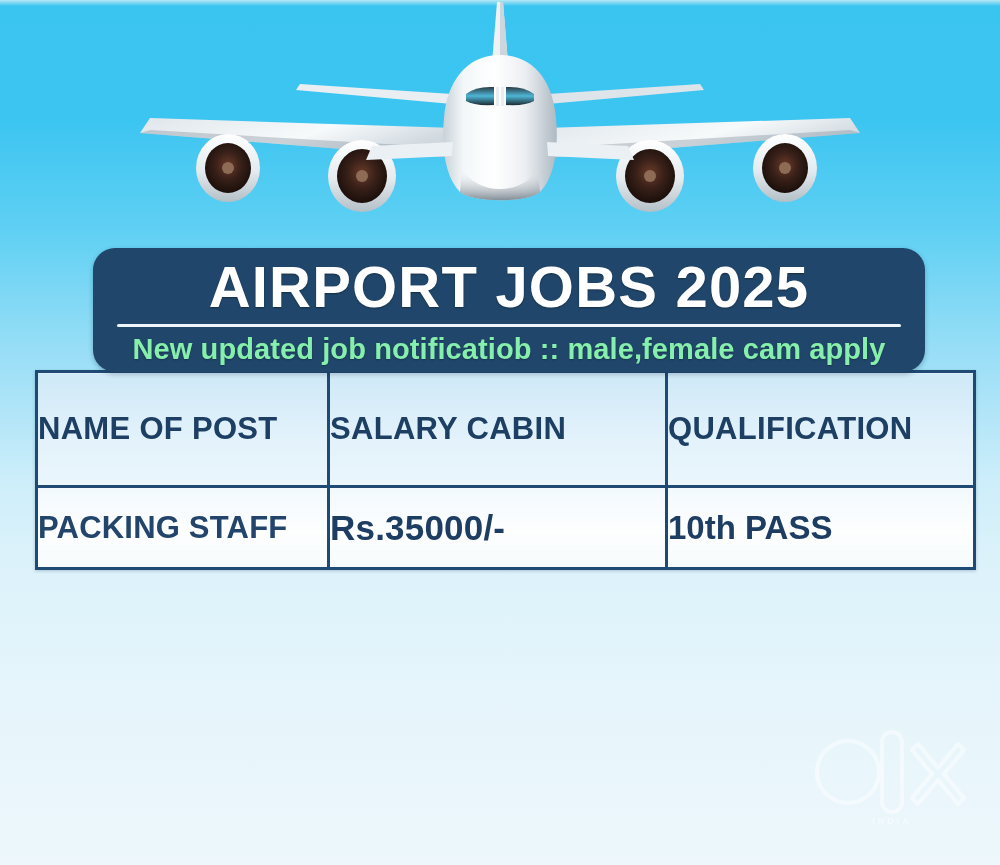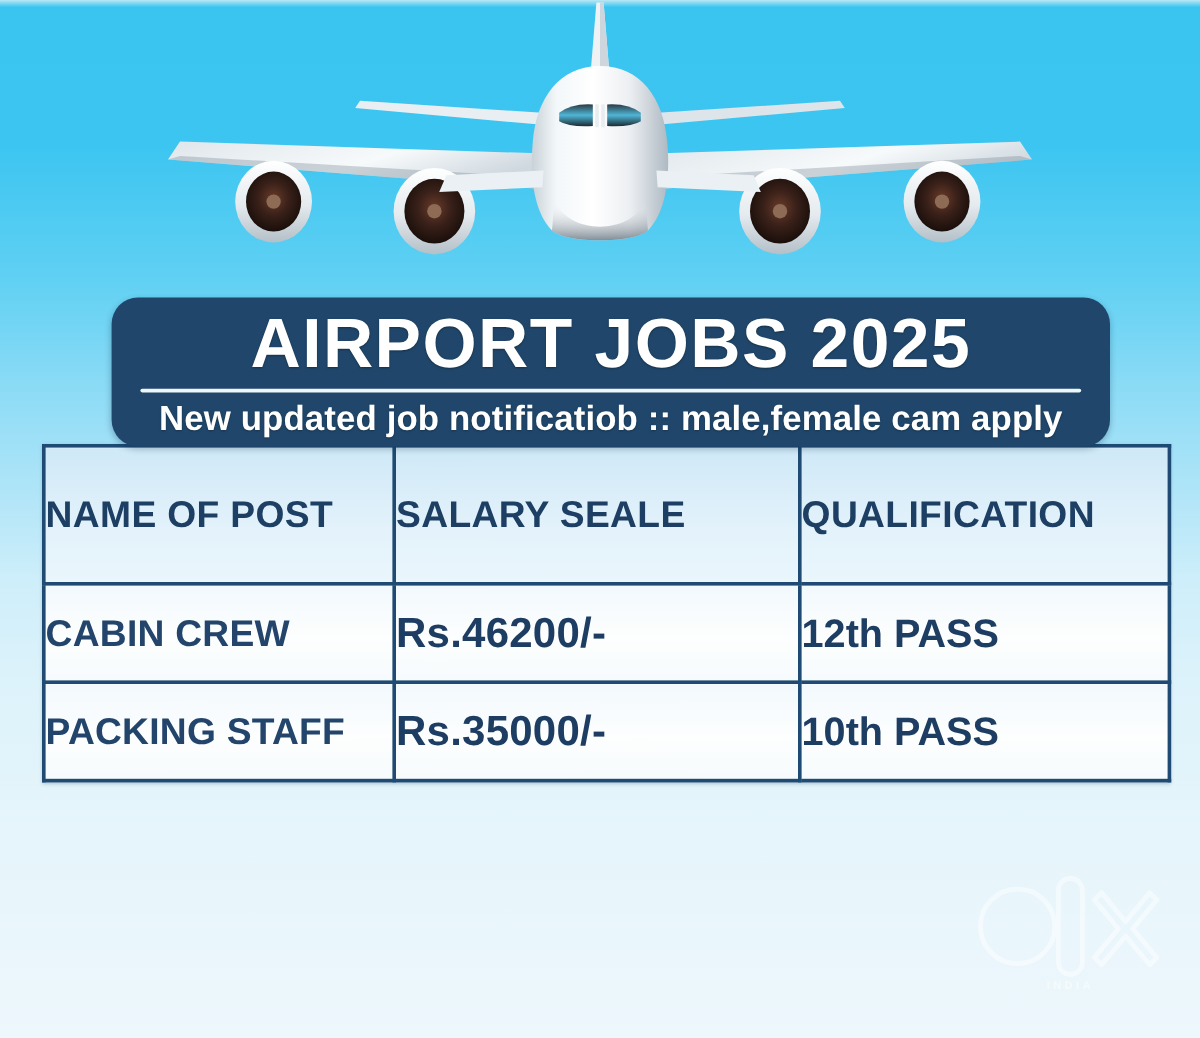--- a/index.html
+++ b/index.html
@@ -68,21 +68,21 @@
     top: 76px;
     height: 3px;
     background: #eef6fb;
     border-radius: 2px;
   }
   .banner-sub {
     position: absolute;
     left: 0; right: 0;
     top: 80px;
     text-align: center;
-    color: #ffffff;
+    color: #86efac;
     font-size: 29px;
     font-weight: bold;
     line-height: 42px;
     white-space: nowrap;
     letter-spacing: .1px;
     text-shadow: 0 1px 2px rgba(0,0,0,.30);
   }
 
   
   .jobs-table {
@@ -268,30 +268,25 @@
 
   <table class="jobs-table">
     <colgroup>
         <col class="c1">
         <col class="c2">
         <col class="c3">
       </colgroup>
     <thead>
       <tr>
         <th>NAME OF POST</th>
-        <th>SALARY SEALE</th>
+        <th>SALARY CABIN</th>
         <th>QUALIFICATION</th>
       </tr>
     </thead>
     <tbody>
-      <tr class="bold-row">
-        <td class="post">CABIN CREW</td>
-        <td class="salary">Rs.46200/-</td>
-        <td class="qual">12th PASS</td>
-      </tr>
       <tr class="bold-row">
         <td class="post">PACKING STAFF</td>
         <td class="salary">Rs.35000/-</td>
         <td class="qual">10th PASS</td>
       </tr>
     </tbody>
   </table>
 
   <div class="watermark">
     <svg width="160" height="110" viewBox="0 0 160 110">

